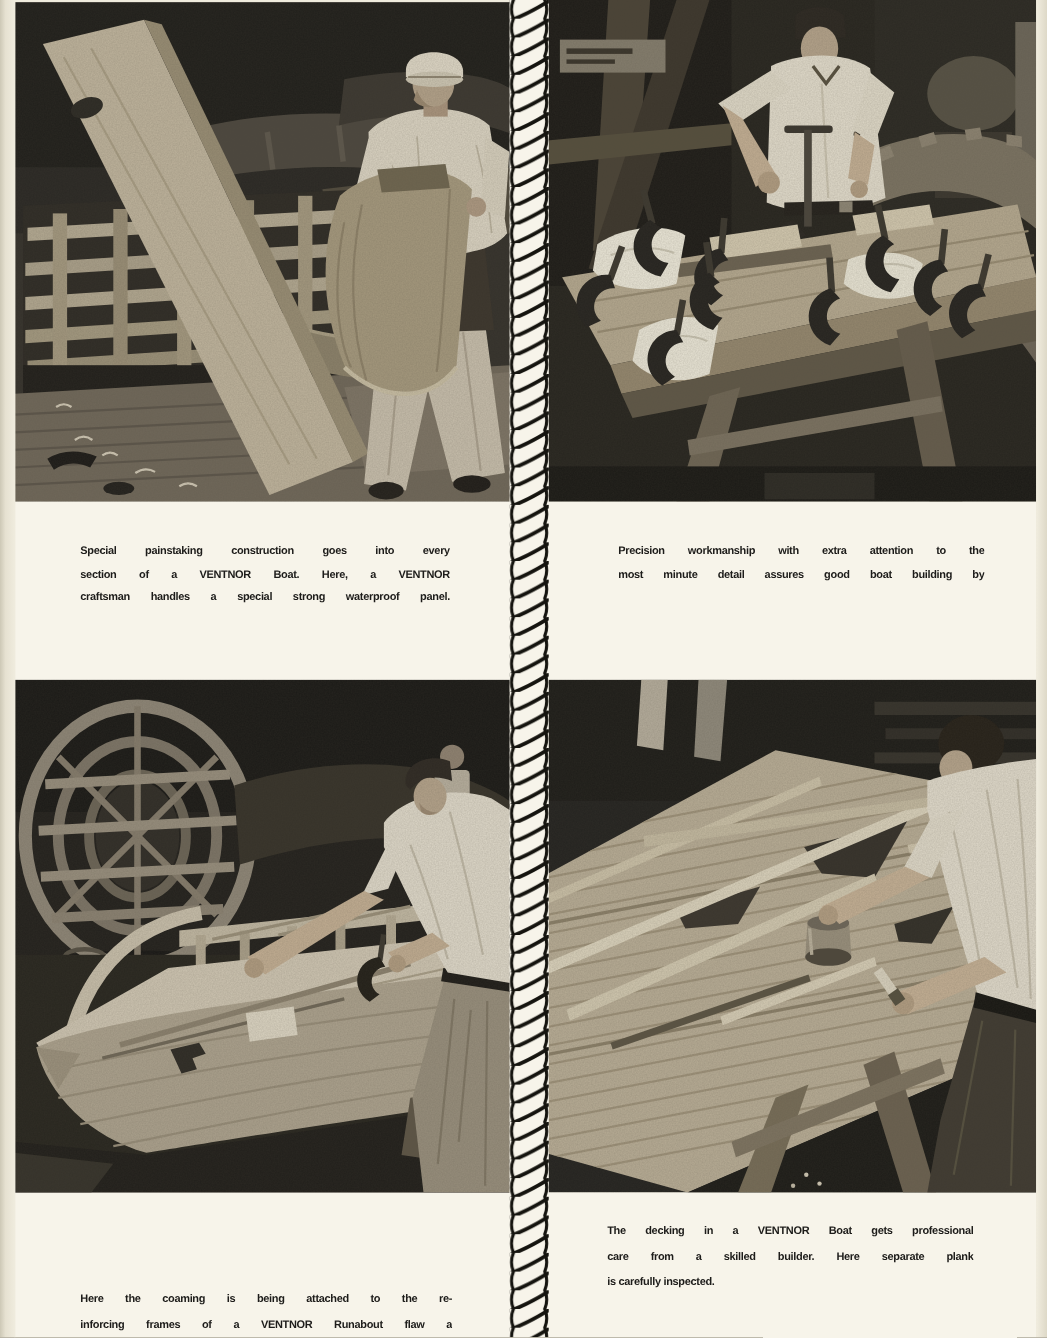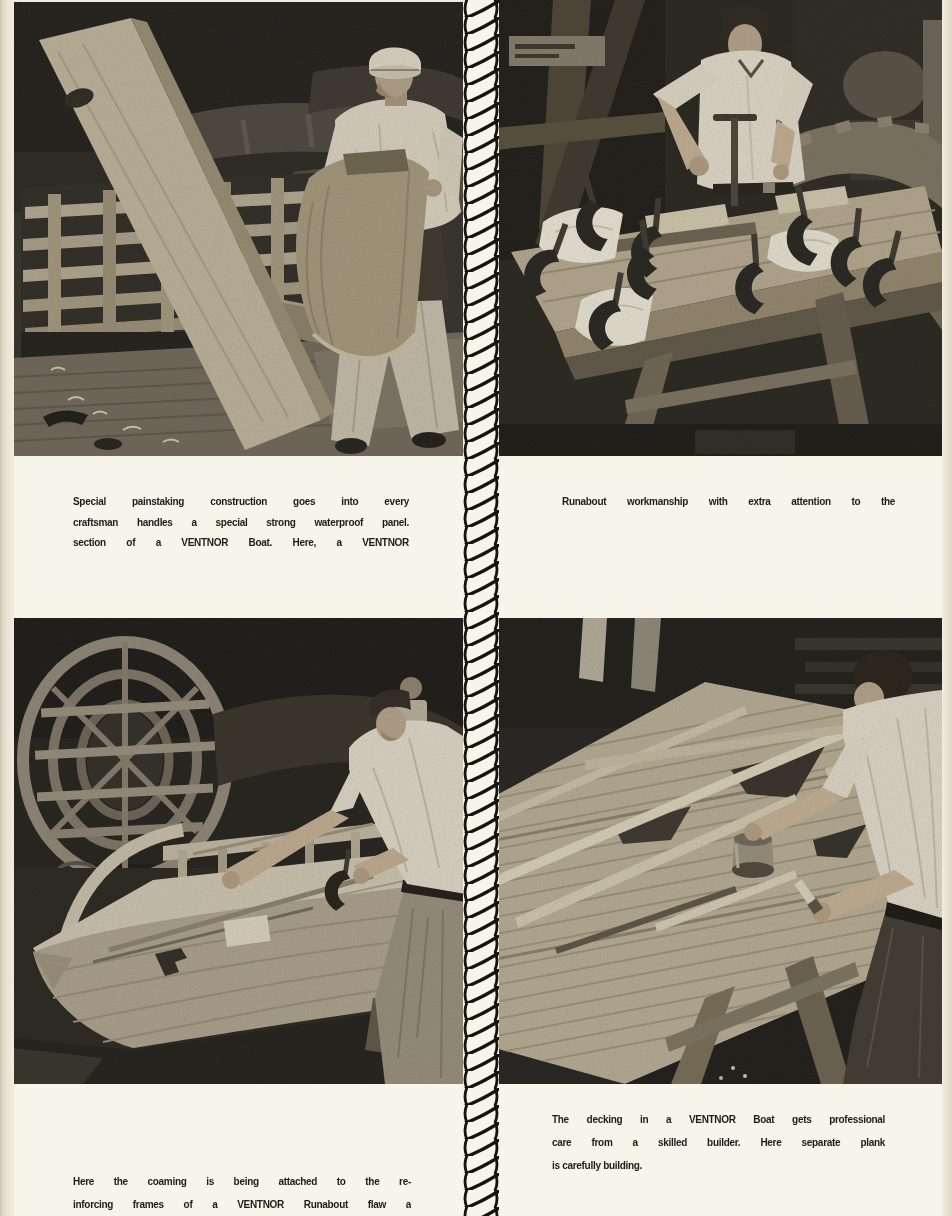--- a/index.html
+++ b/index.html
@@ -316,35 +316,36 @@
         <path d="M-3,20 C9,16 25,8 39,-1" stroke="#15140f" stroke-width="3.4" fill="none" stroke-linecap="round"></path>
         <path d="M4.2,-1 C1.4,5 1.4,12 4.2,18" stroke="#15140f" stroke-width="2.8" fill="none"></path>
         <path d="M31.8,-1 C34.6,5 34.6,12 31.8,18" stroke="#15140f" stroke-width="2.8" fill="none"></path>
       </pattern>
     </defs>
     <rect width="36" height="1216" fill="url(#ropep)"></rect>
   </svg>
 
   <div class="cap c1">
     <div class="ln">Special painstaking construction goes into every</div>
+    <div class="ln">section of a VENTNOR Boat.  Here, a VENTNOR</div>
     <div class="ln">craftsman handles a special strong waterproof panel.</div>
-    <div class="ln">section of a VENTNOR Boat.  Here, a VENTNOR</div>
   </div>
 
   <div class="cap c2">
-    <div class="ln">Runabout workmanship with extra attention to the</div>
+    <div class="ln">Precision workmanship with extra attention to the</div>
+    <div class="ln">most minute detail assures good boat building by</div>
   </div>
 
   <div class="cap c3">
     <div class="ln">Here the coaming is being attached to the re-</div>
     <div class="ln">inforcing frames of a VENTNOR Runabout flaw a</div>
   </div>
 
   <div class="cap c4">
     <div class="ln">The decking in a VENTNOR Boat gets professional</div>
     <div class="ln">care from a skilled builder. Here separate plank</div>
-    <div class="ln last">is carefully building.</div>
+    <div class="ln last">is carefully inspected.</div>
   </div>
 
   <div class="edge-shade"></div>
   <div class="edge-shade-r"></div>
 
 </div>
 
 </body></html>

